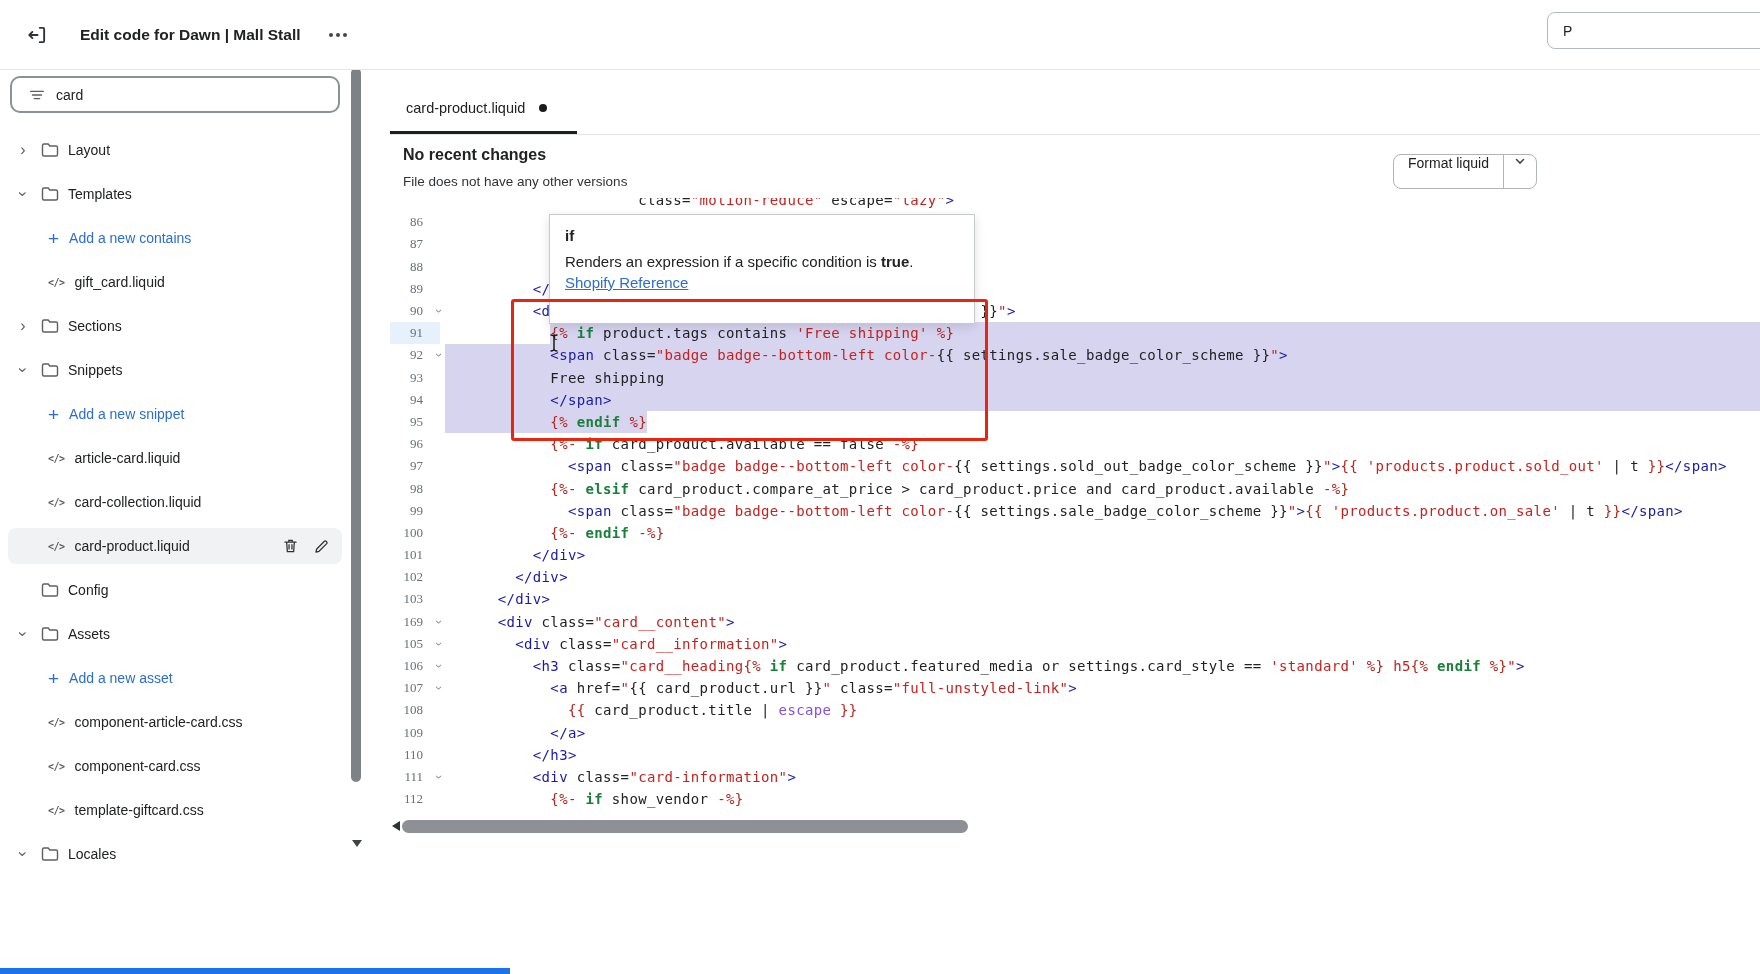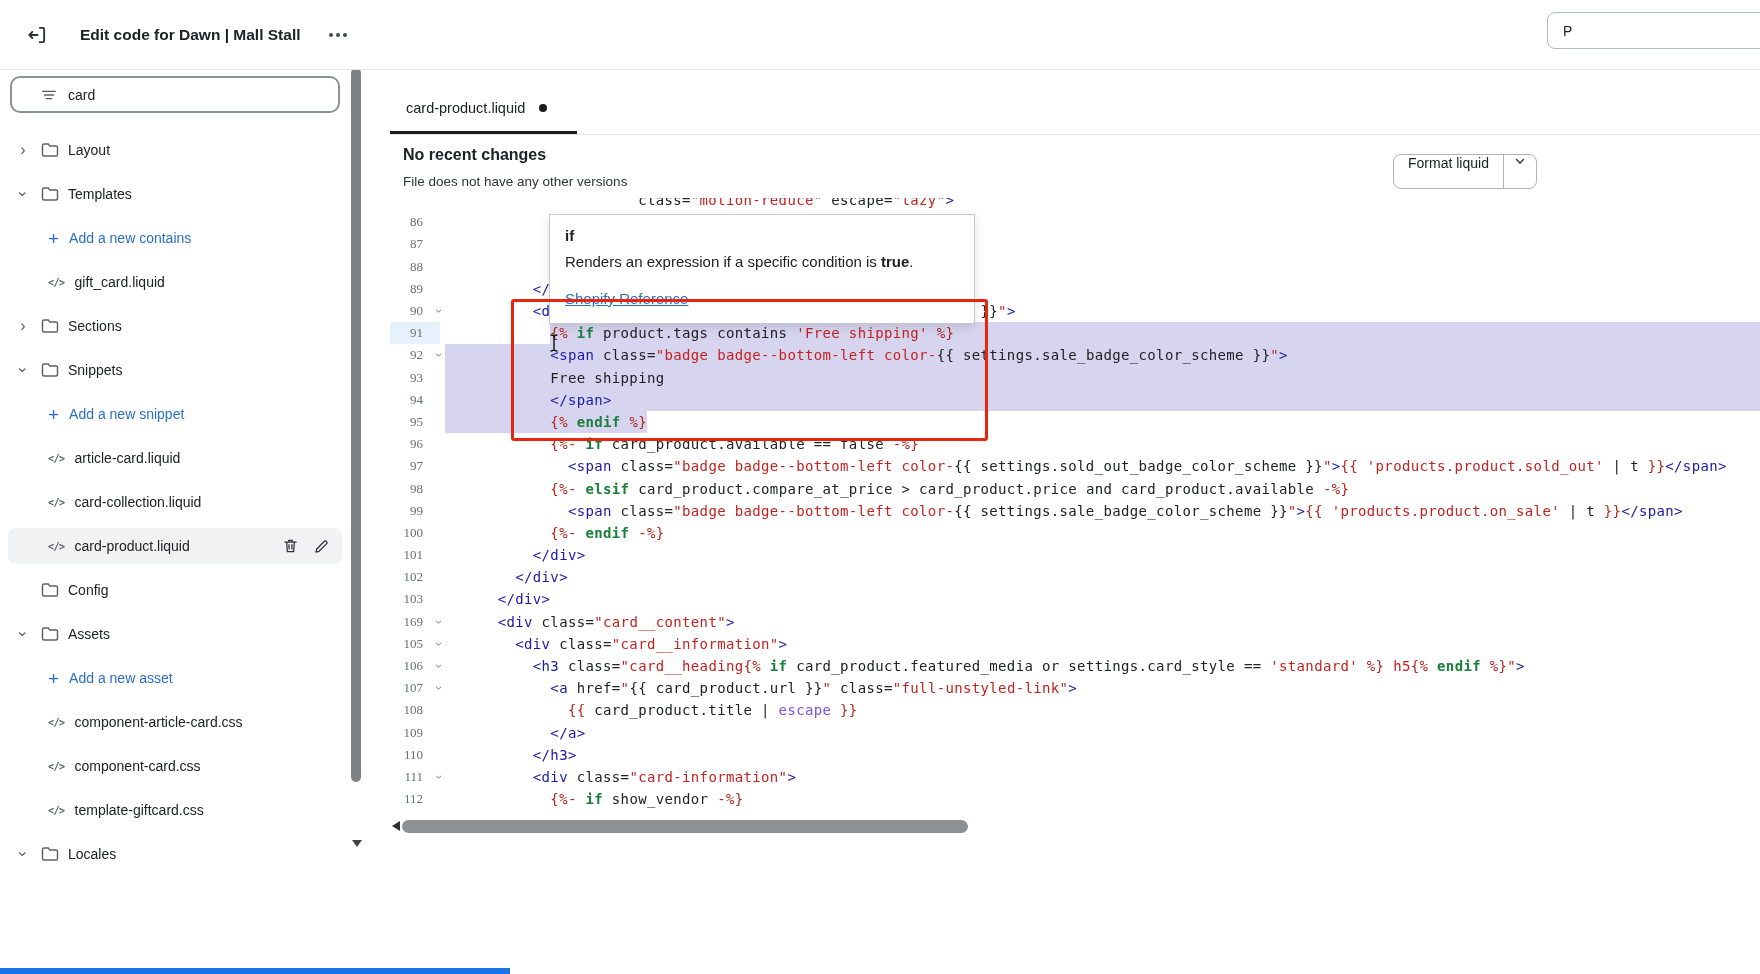--- a/index.html
+++ b/index.html
@@ -9,21 +9,21 @@
   
   .topbar{position:absolute;left:0;top:0;right:0;height:70px;background:#fff;border-bottom:1px solid #e3e5e7;display:flex;align-items:center;z-index:30}
   .exit-btn{width:30px;height:30px;margin-left:22px;background:none;border:none;cursor:pointer;display:flex;align-items:center;justify-content:center}
   .topbar-title{margin-left:28px;font-size:15.5px;font-weight:600;color:#202223}
   .more-btn{margin-left:20px;background:none;border:none;cursor:pointer;display:flex;gap:3px;padding:8px}
   .more-btn i{width:4px;height:4px;border-radius:50%;background:#45484b}
   .preview-btn{position:absolute;left:1547px;top:12px;width:240px;height:37px;background:#fff;border:1px solid #b5babe;border-radius:8px;font-size:14px;font-weight:500;color:#202223;text-align:left;padding-left:15px;font-family:inherit}
 
   
   .sidebar{position:absolute;left:0;top:60px;width:370px;bottom:0;background:#fff}
-  .search-box{position:absolute;left:10px;top:16px;width:330px;height:37px;border:2px solid #8c9196;border-radius:10px;display:flex;align-items:center;gap:10px;padding:0 28px;background:#fff}
+  .search-box{position:absolute;left:10px;top:16px;width:330px;height:37px;border:2px solid #8c9196;border-radius:10px;display:flex;align-items:center;gap:10px;padding:0 16px;background:#fff}
   .search-input{flex:1;border:none;outline:none;font-size:14px;color:#202223;font-family:inherit;background:transparent}
   .tree{position:absolute;left:0;top:68px;right:28px;height:734px;overflow:hidden;padding-top:4px}
   .row{height:36px;margin:0 0 8px 8px;border-radius:8px;display:flex;align-items:center;font-size:14px;cursor:pointer;white-space:nowrap}
   .row.folder{padding-left:6px;gap:8px}
   .row.child{padding-left:40px;gap:10px}
   .row.selected{background:#f1f2f4}
   .row.add{color:var(--accent,#2c6ecb)}
   .chev{width:18px;text-align:center;color:#5c5f62;font-size:16px;line-height:1}
   .chev.down{transform:rotate(90deg)}
   .ic{display:flex;align-items:center}
@@ -66,21 +66,21 @@
   .tok-d{color:var(--tok_d,#b3261e)}
   .tok-t{color:var(--tok_t,#1a1aa6)}
   .tok-f{color:var(--tok_f,#8250df)}
   .h-thumb{position:absolute;left:12px;top:622px;width:566px;height:13px;background:#8d9196;border-radius:7px}
   .h-left{position:absolute;left:2px;top:623px;width:0;height:0;border-top:5px solid transparent;border-bottom:5px solid transparent;border-right:8px solid #2f3235}
 
   
   .tooltip{position:absolute;left:549px;top:214px;width:426px;height:110px;background:#fff;border:1px solid #c6cacd;box-shadow:0 3px 10px rgba(0,0,0,.12);z-index:40;padding:11px 15px;font-size:15px;line-height:1.35}
   .tt-kw{font-weight:700;margin-bottom:6px}
   .tt-bold{font-weight:700}
-  .tt-link{display:inline-block;margin-top:16px;color:var(--accent,#2c6ecb);text-decoration:underline;cursor:pointer}
+  .tt-link{display:inline-block;color:var(--accent,#2c6ecb);text-decoration:underline;cursor:pointer}
   .annotation{position:absolute;left:511px;top:299px;width:477px;height:142px;border:3px solid var(--annotation,#e8250e);border-radius:3px;z-index:60;pointer-events:none}
   .ibeam{position:absolute;left:548px;top:334px;z-index:70;pointer-events:none}
   .progress{position:absolute;left:0;top:968px;width:510px;height:6px;background:var(--progress,#1a73e8);z-index:90}
 </style>
 </head>
 <body>
 
 <header class="topbar">
   <button class="exit-btn">
     <span style="display:flex">

